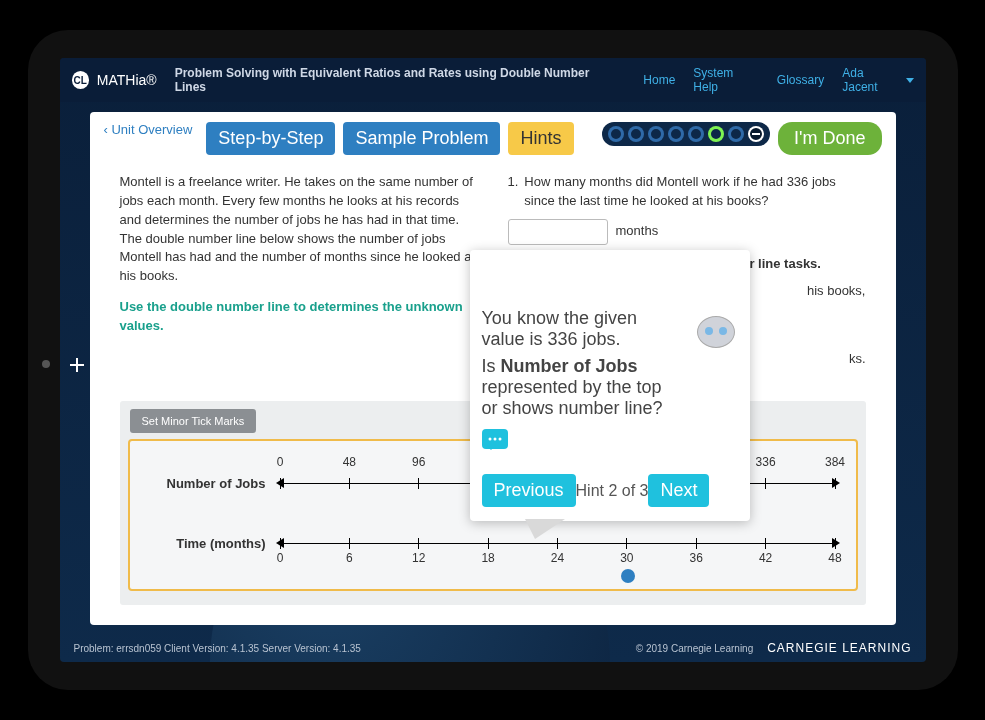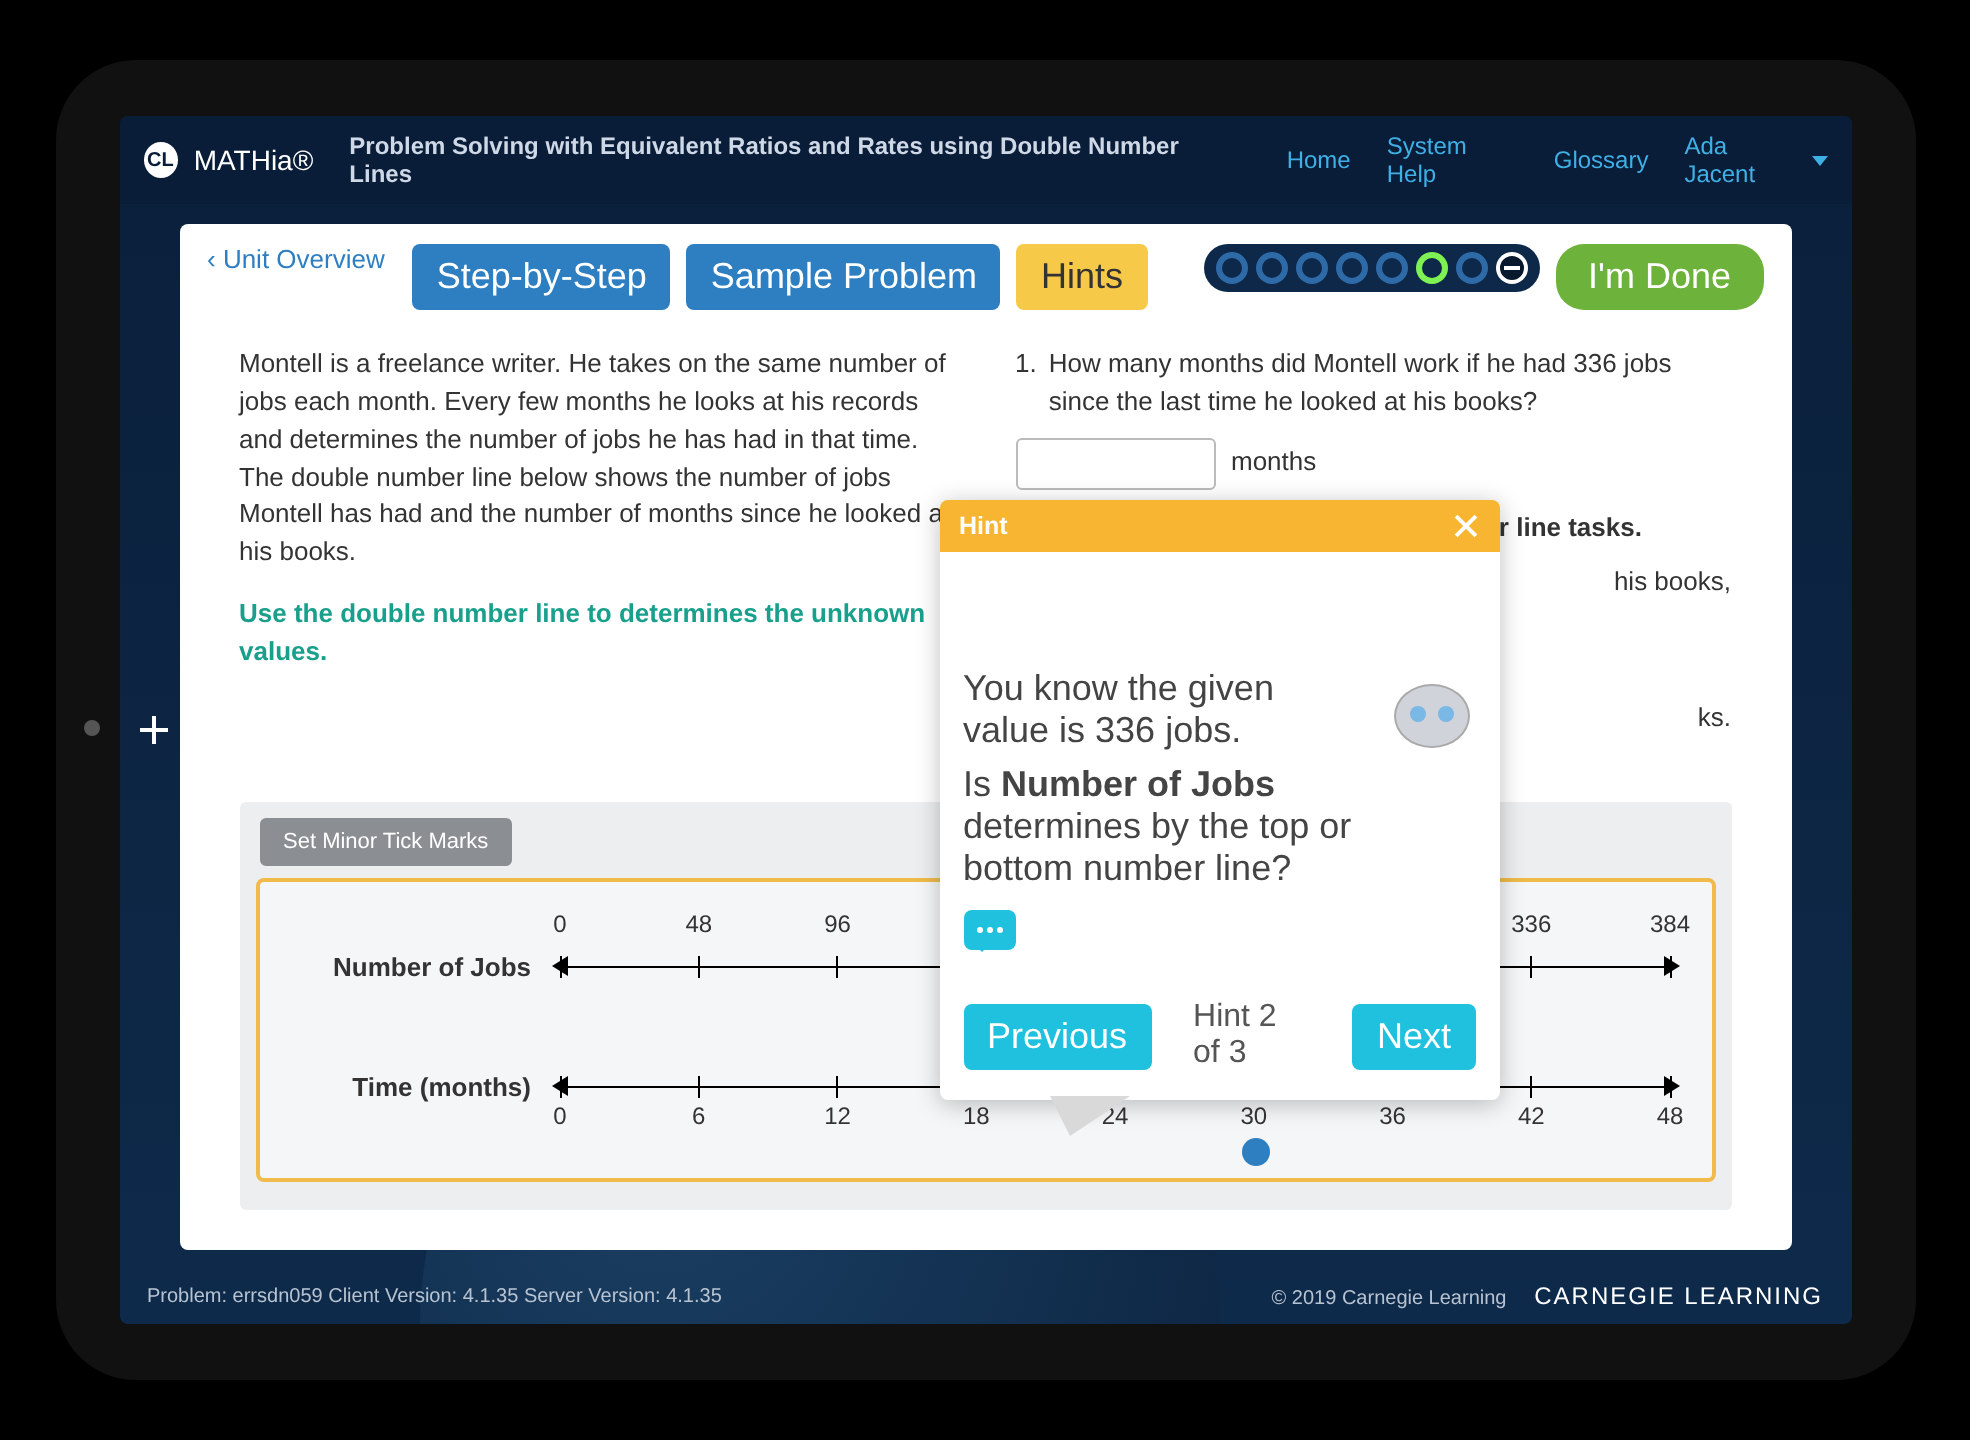--- a/index.html
+++ b/index.html
@@ -123,21 +123,21 @@
     position:absolute; right:6px; top:6px;
     width:56px;height:56px;
     display:flex;align-items:center;justify-content:center;
   }
   .robot-head { width:38px;height:32px;border-radius:50%;background:#d0d3da;border:1px solid #aaa;position:relative;}
   .robot-head::before,.robot-head::after{content:'';position:absolute;width:8px;height:8px;background:#7ab8e6;border-radius:50%;top:10px;}
   .robot-head::before{left:7px;} .robot-head::after{right:7px;}
   .chat-bubble{ display:inline-block;width:26px;height:20px;background:#1fc1de;border-radius:4px;position:relative;margin-top:4px;}
   .chat-bubble::after{content:'';position:absolute;bottom:-5px;left:5px;border:4px solid transparent;border-top-color:#1fc1de;}
   .chat-bubble svg{position:absolute;left:5px;top:4px;}
-  .hint-foot{ padding:10px 12px 14px; display:flex; align-items:center; justify-content:flex-start; gap:21px;}
+  .hint-foot{ padding:10px 12px 14px; display:flex; align-items:center; justify-content:flex-start; gap:0;}
   .btn-prev{ background:#1fc1de;color:#fff;}
   .btn-next{ background:#1fc1de;color:#fff;}
   .hint-count{ font-size:16px;color:#555;}
   .hint-tail{
     position:absolute; bottom:-18px; left:55px;
     width:0;height:0;
     border-left:10px solid transparent;
     border-right:30px solid transparent;
     border-top:20px solid #d9d9d9;
   }
@@ -248,28 +248,24 @@
             <span>months</span>
           </div>
           <p class="bold-opt">I want to do the optional double number line tasks.</p>
           <p class="opt-label" style="text-align:right">his books,</p>
           <br><br>
           <p class="opt-label" style="text-align:right">ks.</p>
         </div>
       </div>
 
       <div class="hint-pop">
-        <div class="hint-head">
-          <span>Hint</span>
-          <span class="x-icon"></span>
-        </div>
         <div class="hint-body">
           <p>You know the given value is 336 jobs.</p>
           <p>
-            <span>Is </span><b>Number of Jobs</b><span> determines by the top or bottom number line?</span>
+            <span>Is </span><b>Number of Jobs</b><span> represented by the top or shows number line?</span>
           </p>
           <span class="chat-bubble">
             <svg width="16" height="12">
                 <circle cx="3" cy="6" r="1.5" fill="#fff"></circle>
                 <circle cx="8" cy="6" r="1.5" fill="#fff"></circle>
                 <circle cx="13" cy="6" r="1.5" fill="#fff"></circle>
               </svg>
           </span>
           <div class="robot">
               <div class="robot-head"></div>

